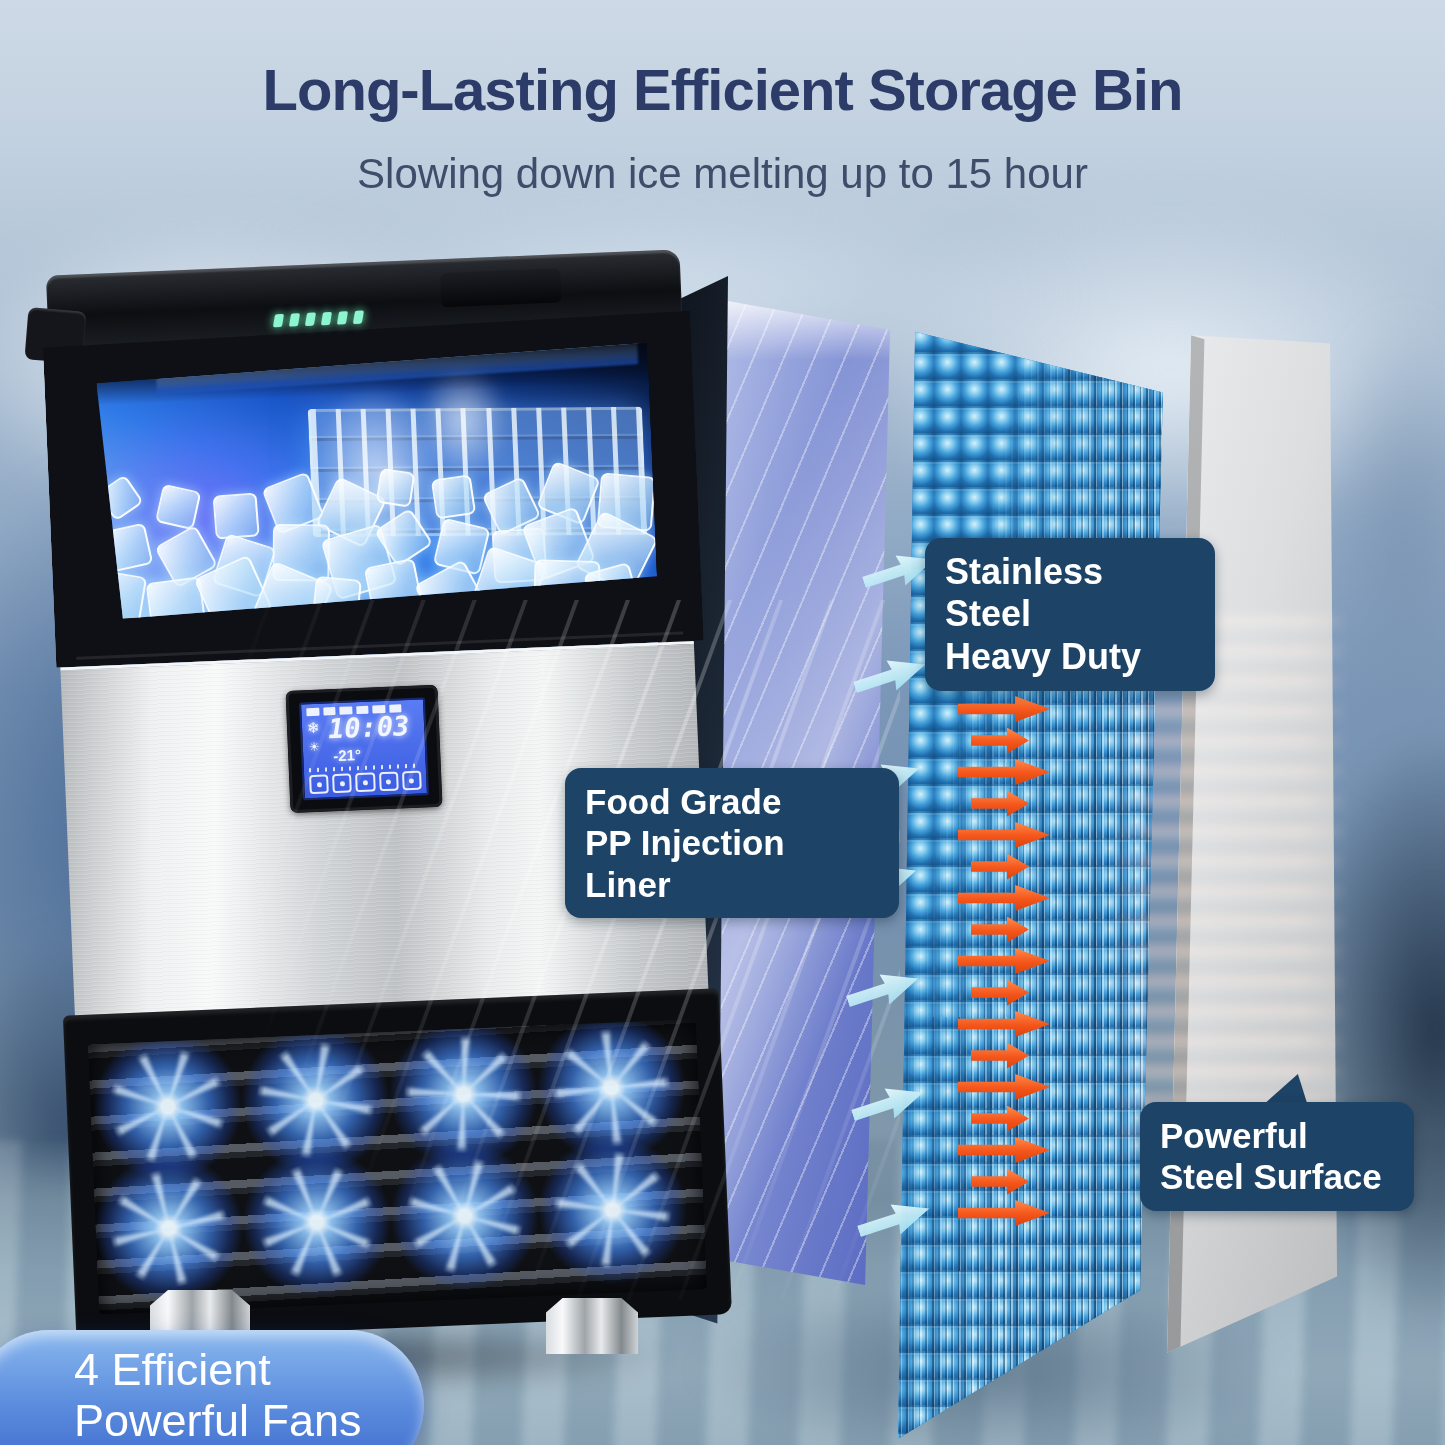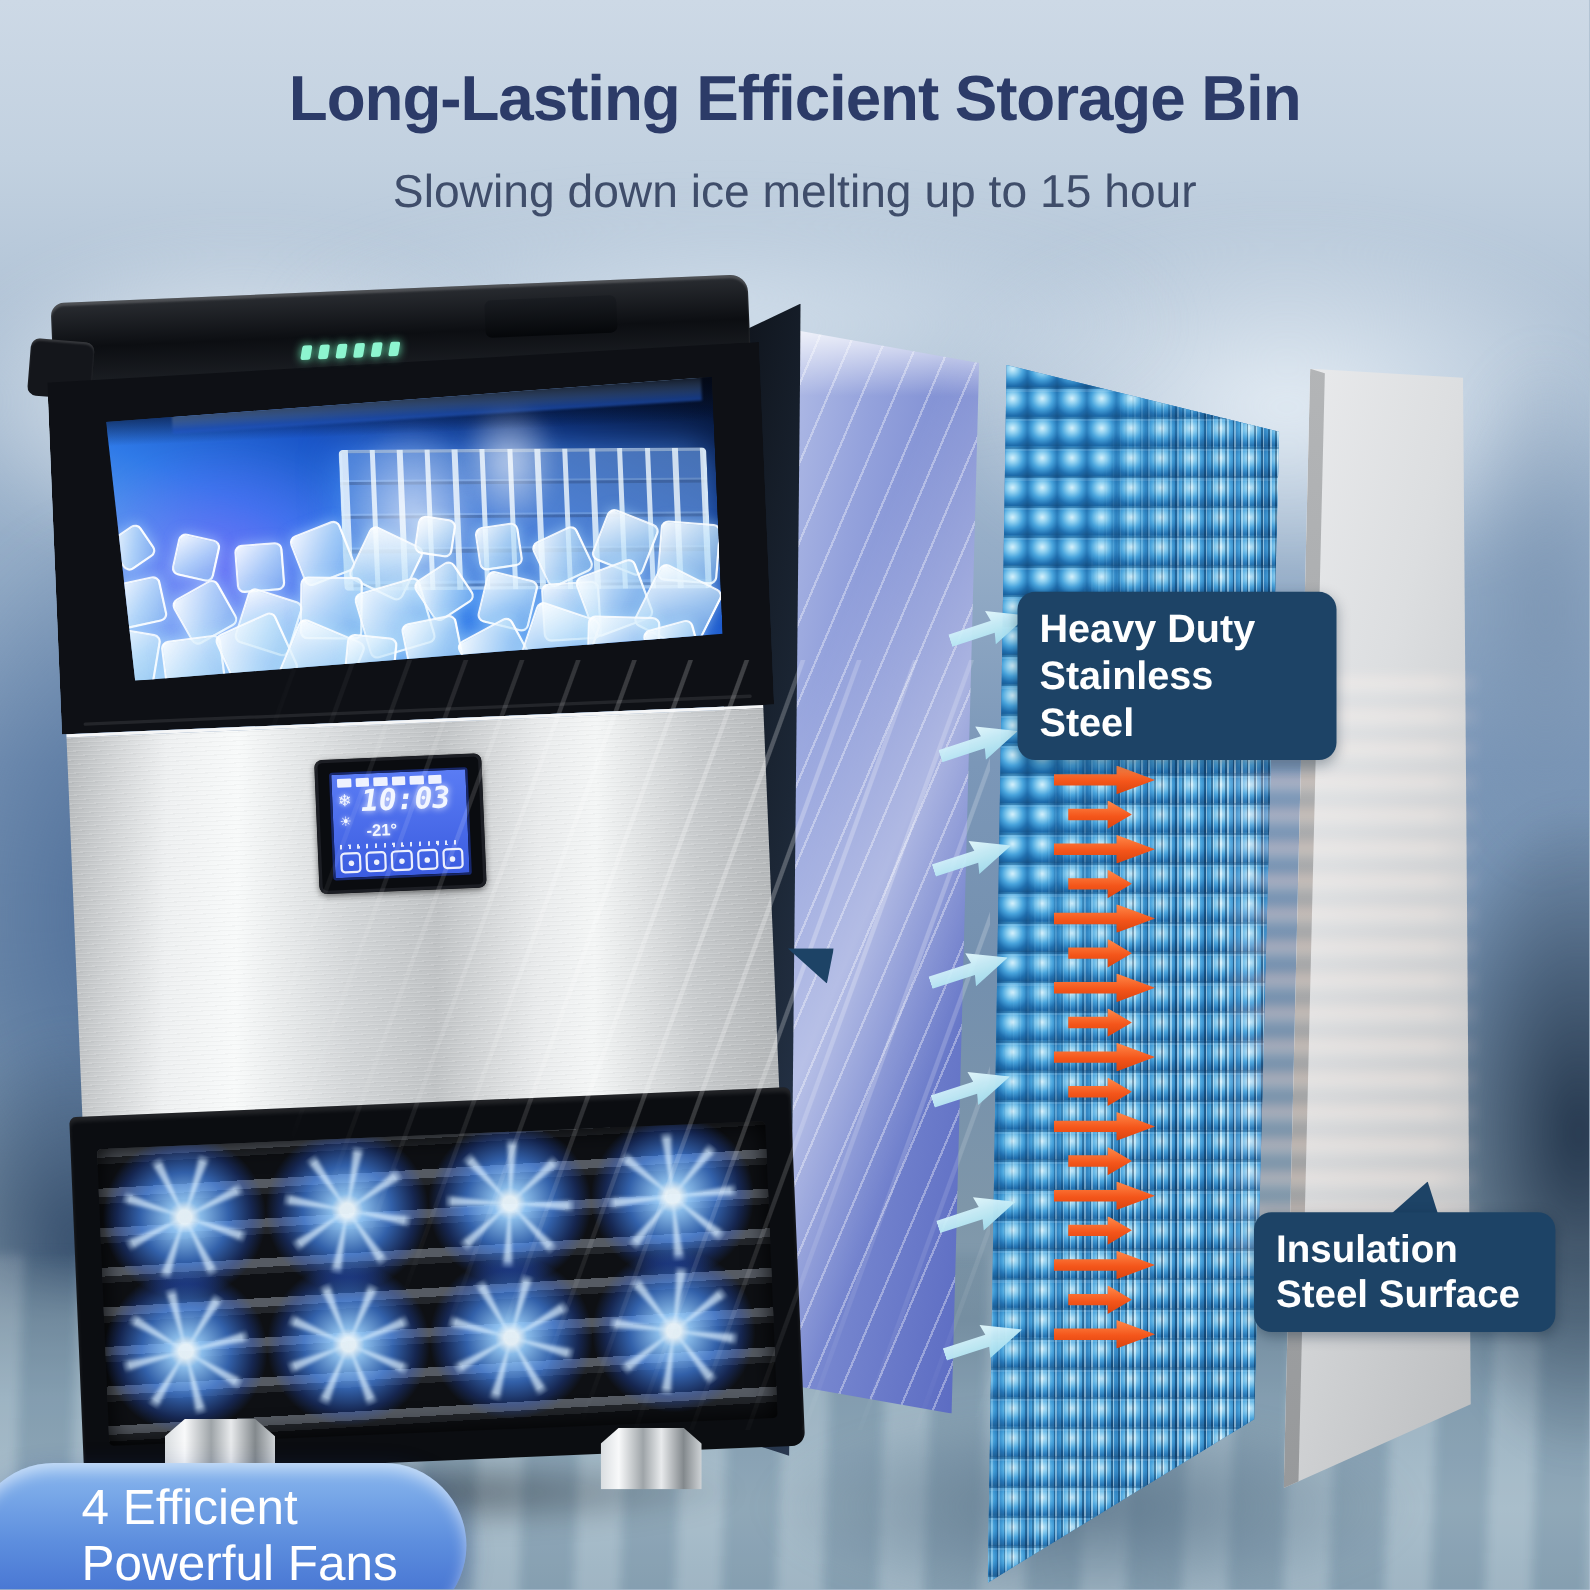--- a/index.html
+++ b/index.html
@@ -318,26 +318,30 @@
       <div class="h-arrow" style="top: 749px; left: 78px; width: 92px;"></div>
       <div class="h-arrow" style="top: 780.5px; left: 91px; width: 58px;"></div>
       <div class="h-arrow" style="top: 812px; left: 78px; width: 92px;"></div>
       <div class="h-arrow" style="top: 843.5px; left: 91px; width: 58px;"></div>
       <div class="h-arrow" style="top: 875px; left: 78px; width: 92px;"></div>
     </div>
   <div class="abs steel-panel"></div>
   <div class="abs warm-glow"></div>
 
   <div class="abs callout co-heavy">
+    <div>Stainless Steel</div>
     <div>Heavy Duty</div>
-    <div>Stainless Steel</div>
+  </div>
+  <div class="abs callout co-food">
+    <div>Food Grade</div>
+    <div>PP Injection Liner</div>
   </div>
   <div class="abs tail-down"></div>
   <div class="abs callout co-steel">
-    <div>Insulation</div>
+    <div>Powerful</div>
     <div>Steel Surface</div>
   </div>
   <div class="abs tail-up"></div>
 
   <div class="abs badge">
     <div>4 Efficient</div>
     <div>Powerful Fans</div>
   </div>
 
 <div class="c-arrow" style="top: 553px; left: 862px;"></div>

